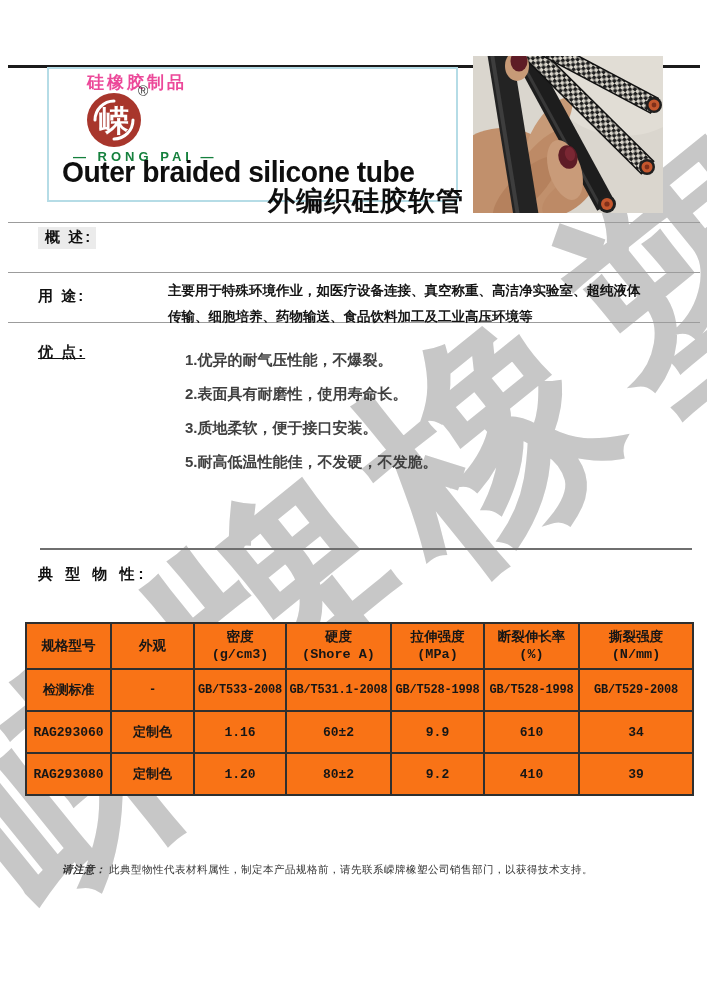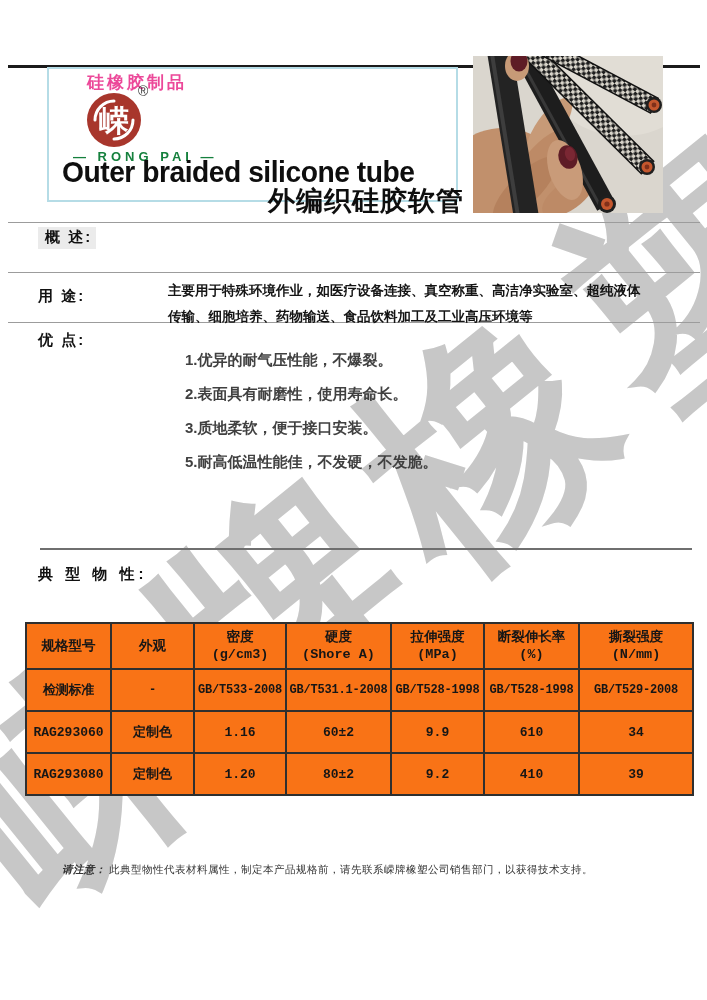--- a/index.html
+++ b/index.html
@@ -27,21 +27,21 @@
     letter-spacing:1px;white-space:nowrap;}
   .photo{position:absolute;left:473px;top:56px;width:190px;height:157px;}
   
   .divider{position:absolute;left:8px;width:692px;height:1px;background:#9c9c9c;}
   .d1{top:222px;} .d2{top:272px;} .d3{top:322px;}
   .divider-thick{position:absolute;left:40px;top:548px;width:652px;height:2px;background:#6f6f6f;}
   
   .sec-label{position:absolute;left:38px;font-size:15px;font-weight:700;letter-spacing:2px;color:#111;}
   .lab-overview{top:227px;background:#ebebeb;padding:1px 4px 2px 7px;}
   .lab-usage{top:287px;}
-  .lab-adv{top:331px;}
+  .lab-adv{top:343px;text-decoration:underline;}
   .overview-text{position:absolute;left:128px;top:226px;width:566px;font-size:13.5px;
     font-weight:600;line-height:21px;text-align:justify;color:#141414;}
   .usage-text{position:absolute;left:168px;top:278px;width:478px;font-size:13.5px;
     font-weight:600;line-height:26px;color:#141414;}
   .adv-list{position:absolute;left:185px;top:350px;margin:0;padding:0;list-style:none;}
   .adv-list li{font-size:15px;font-weight:700;line-height:20px;margin-bottom:14px;color:#404040;}
   
   .props-label{position:absolute;left:38px;top:565px;font-size:15px;font-weight:700;
     letter-spacing:4px;color:#111;}
   table.props{position:absolute;left:25px;top:622px;width:667px;border-collapse:collapse;

